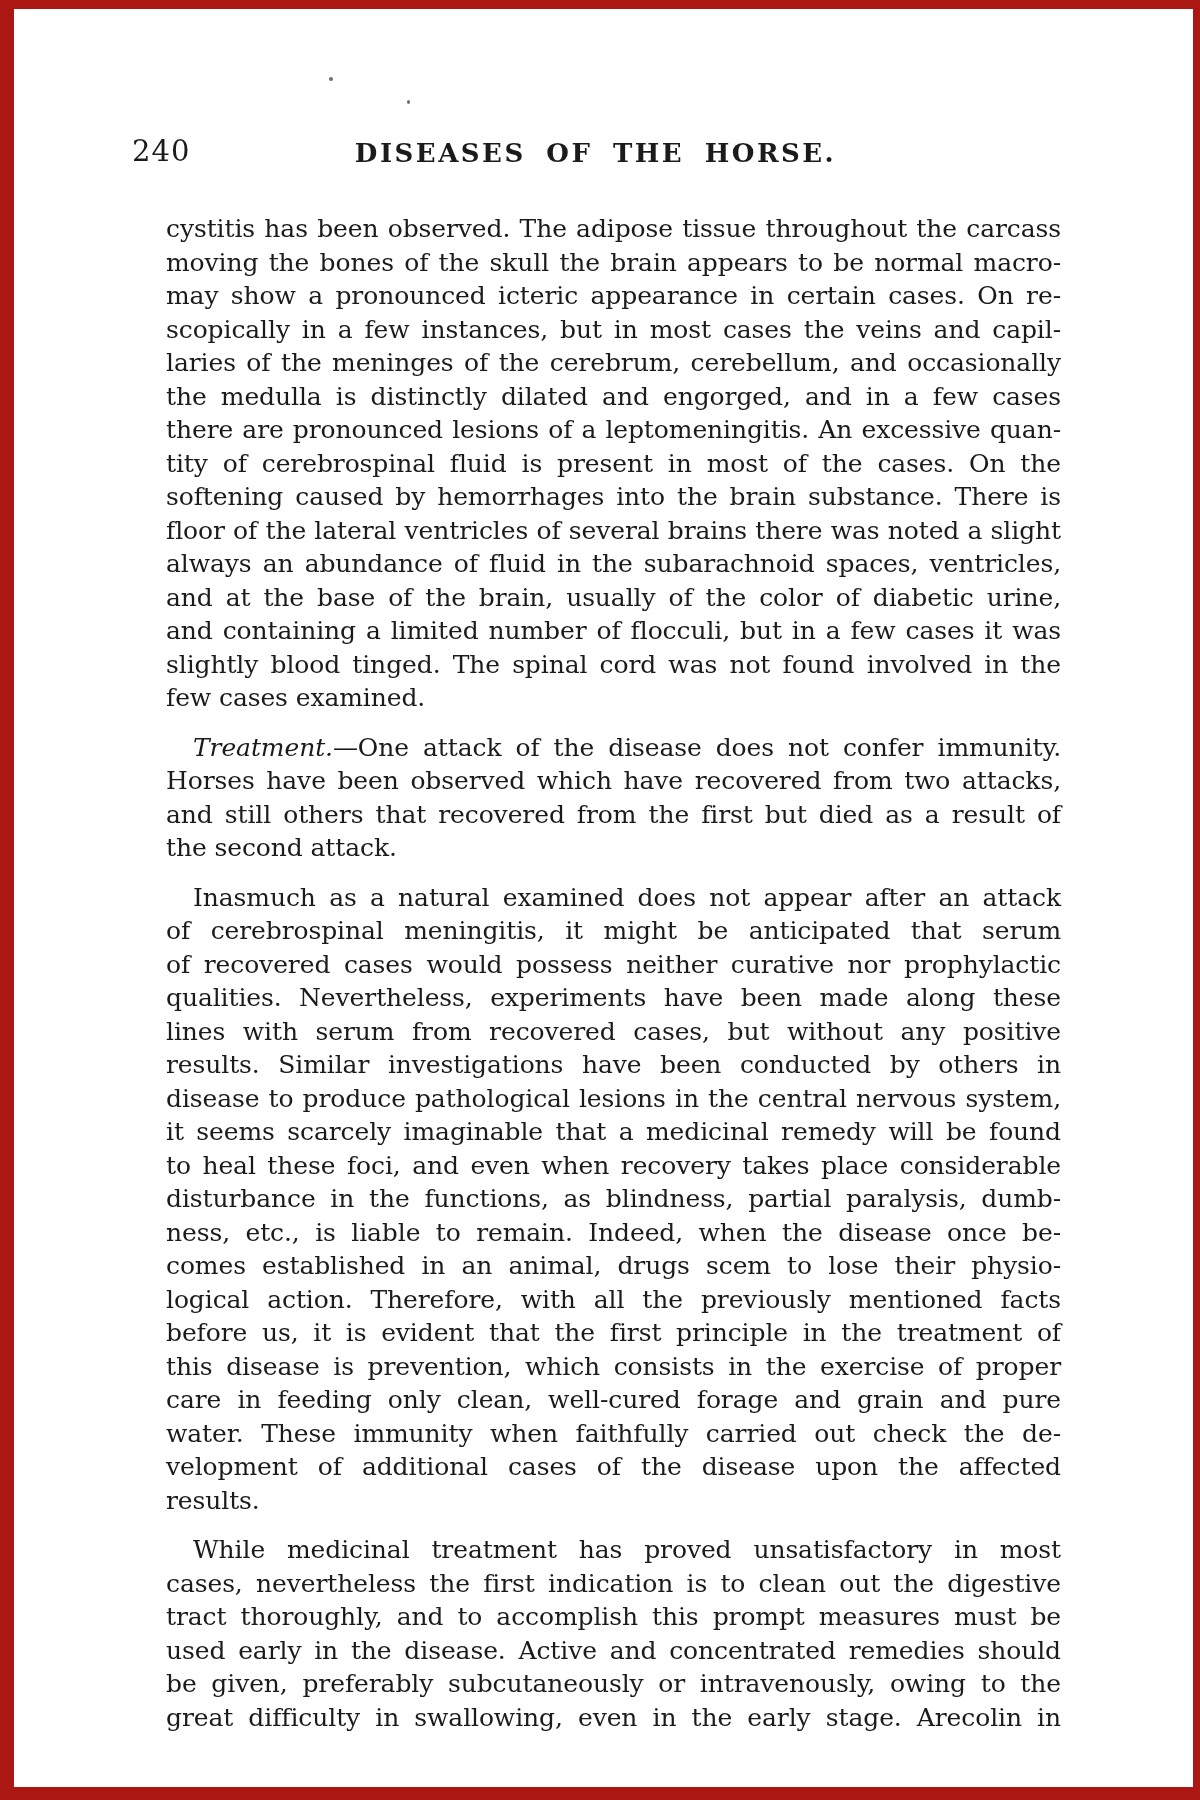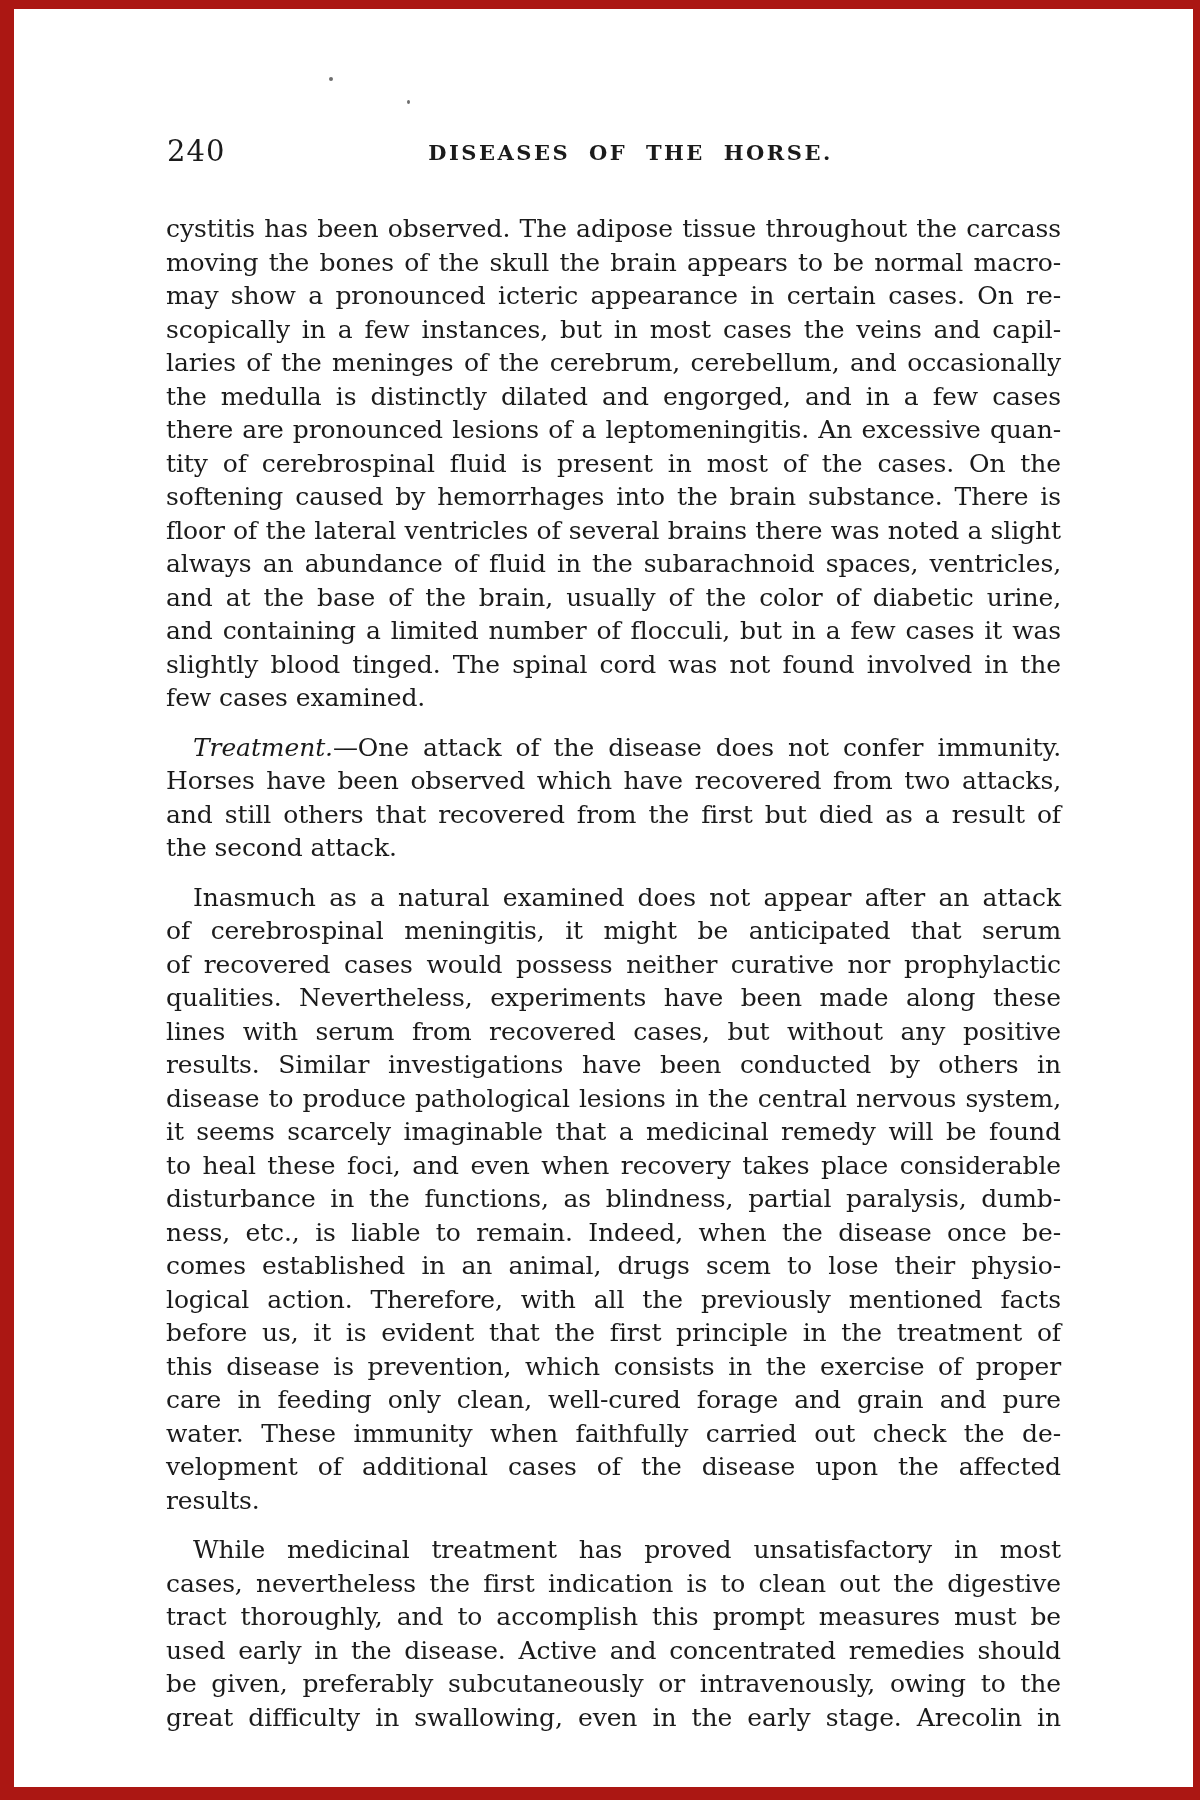--- a/index.html
+++ b/index.html
@@ -21,31 +21,31 @@
   .edge-left{left:0;top:0;width:14px;height:1800px;}
   .edge-top{left:0;top:0;width:1200px;height:9px;}
   .edge-right{right:0;top:0;width:7px;height:1800px;}
   .edge-bottom{left:0;bottom:0;width:1200px;height:13px;}
   
   .speck{position:absolute;background:#6e6e6e;border-radius:50%;}
   .speck-1{left:329px;top:77px;width:4px;height:4px;}
   .speck-2{left:407px;top:100px;width:3px;height:4px;}
   
   .header{
-    position:absolute;left:167px;top:136px;width:927px;height:34px;
+    position:absolute;left:132px;top:136px;width:927px;height:34px;
   }
   .page-number{
     position:absolute;left:0;top:0;
     font-size:29px;line-height:30px;color:var(--ink);
     letter-spacing:1px;
   }
   .running-title{
     position:absolute;left:0;right:0;top:5px;
     text-align:center;
-    font-size:21px;line-height:24px;font-weight:bold;
+    font-size:26px;line-height:24px;font-weight:bold;
     letter-spacing:2.5px;word-spacing:9px;
     color:var(--ink);
   }
   
   .text-block{
     position:absolute;left:150px;top:196px;width:927px;
     font-size:25px;line-height:33.5px;
     letter-spacing:-0.1px;
   }
   .paragraph{margin:16px;padding:0;}

